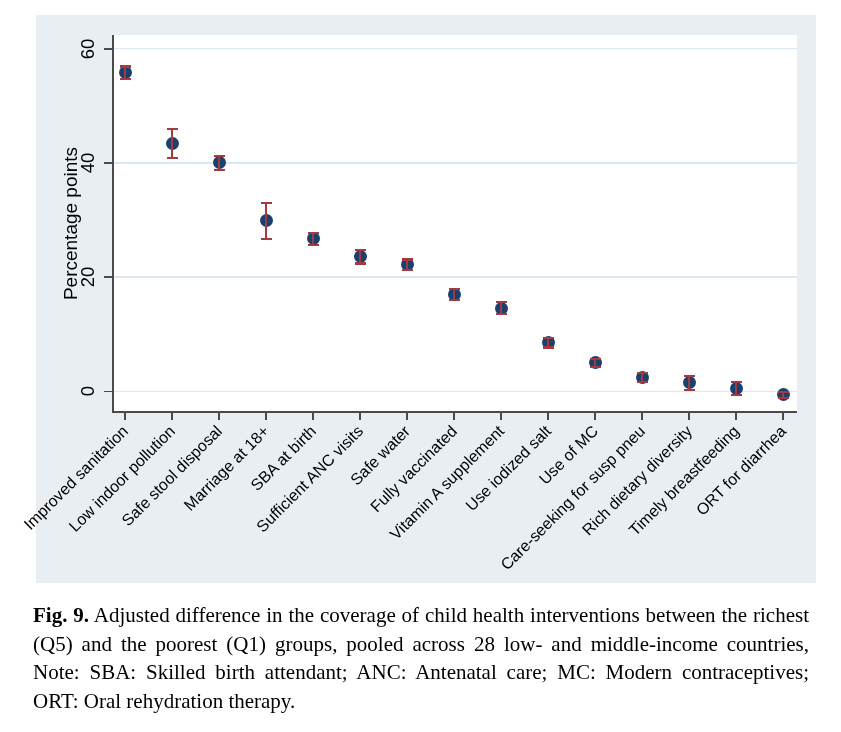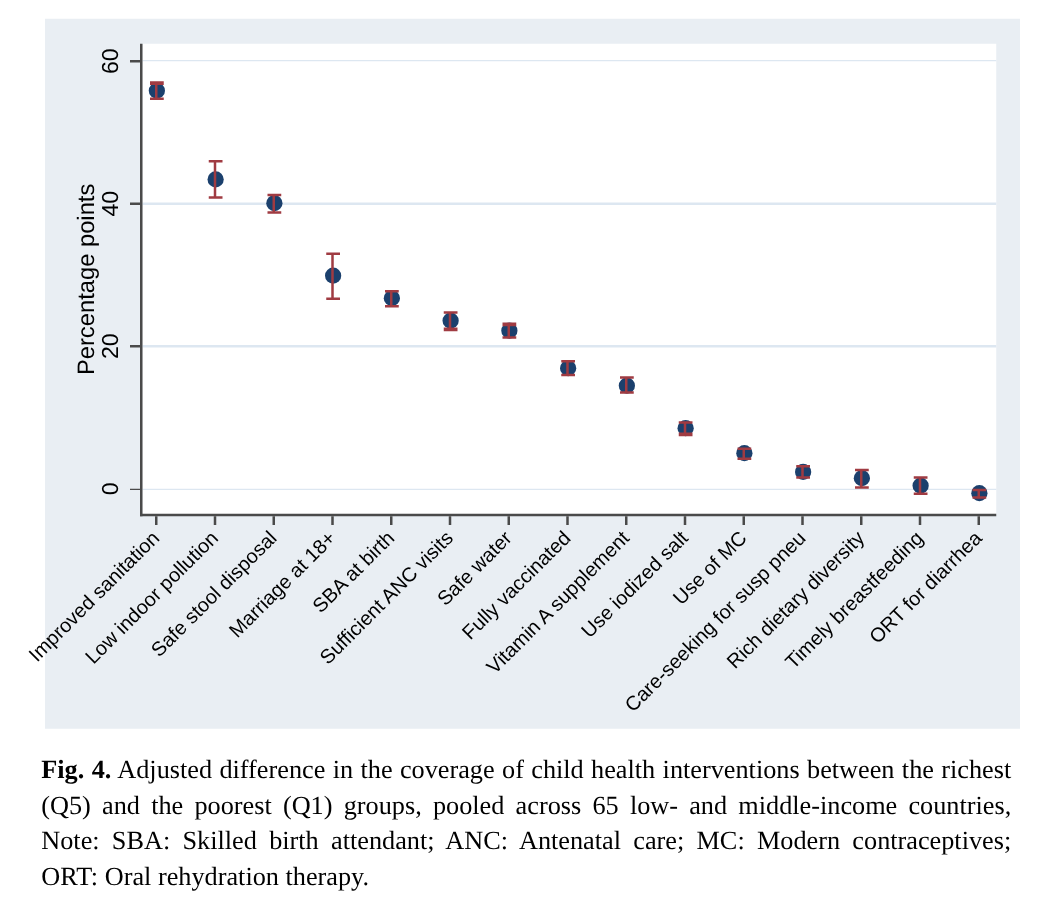--- a/index.html
+++ b/index.html
@@ -145,16 +145,16 @@
       <div class="err-line" style="left: 782px; top: 392.008px; height: 6.28333px;"></div>
       <div class="err-cap" style="left: 777.5px; top: 390.908px;"></div>
       <div class="err-cap" style="left: 777.5px; top: 397.191px;"></div>
     </div>
   <div class="y-axis-line"></div>
   <div class="x-axis-line"></div>
   <div class="y-axis-title">
     <span>Percentage points</span>
   </div>
   <p class="caption">
-    <strong>Fig. 4.</strong>
-    <span>Adjusted difference in the coverage of child health interventions between the richest (Q5) and the poorest (Q1) groups, pooled across 65 low- and middle-income countries, Note: SBA: Skilled birth attendant; ANC: Antenatal care; MC: Modern contraceptives; ORT: Oral rehydration therapy.</span>
+    <strong>Fig. 9.</strong>
+    <span>Adjusted difference in the coverage of child health interventions between the richest (Q5) and the poorest (Q1) groups, pooled across 28 low- and middle-income countries, Note: SBA: Skilled birth attendant; ANC: Antenatal care; MC: Modern contraceptives; ORT: Oral rehydration therapy.</span>
   </p>
 </div>
 
 </body></html>

